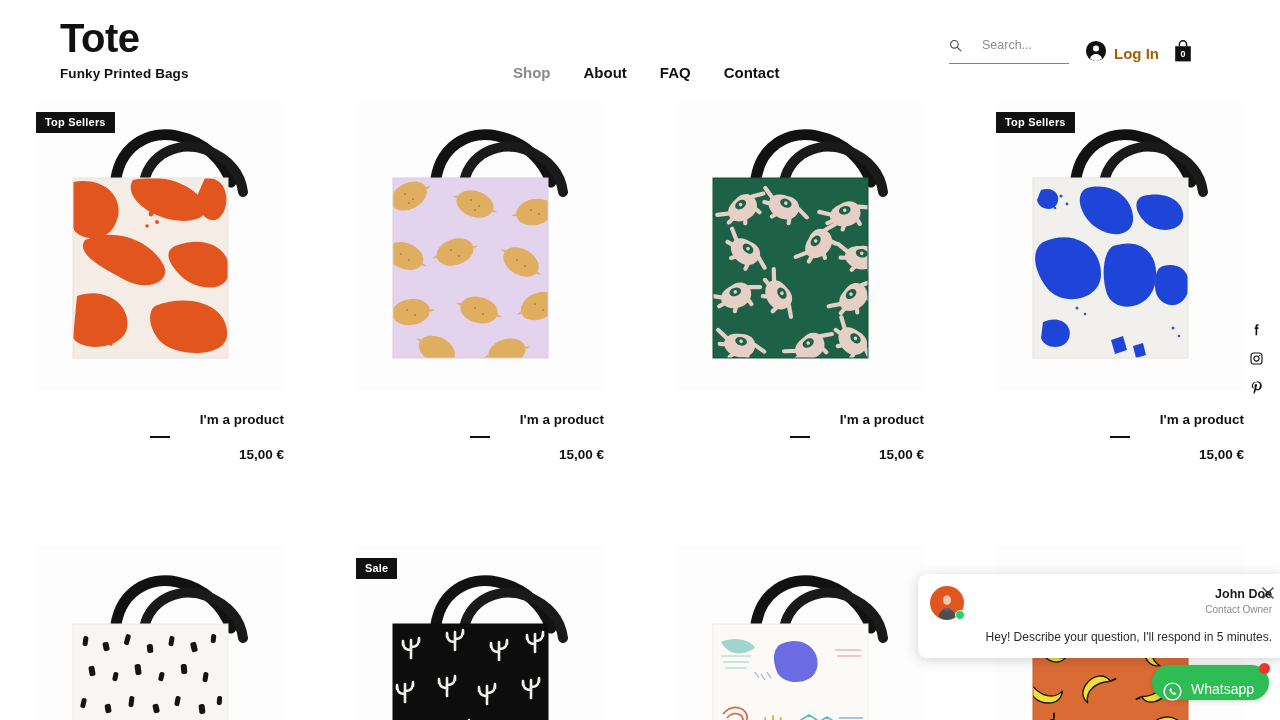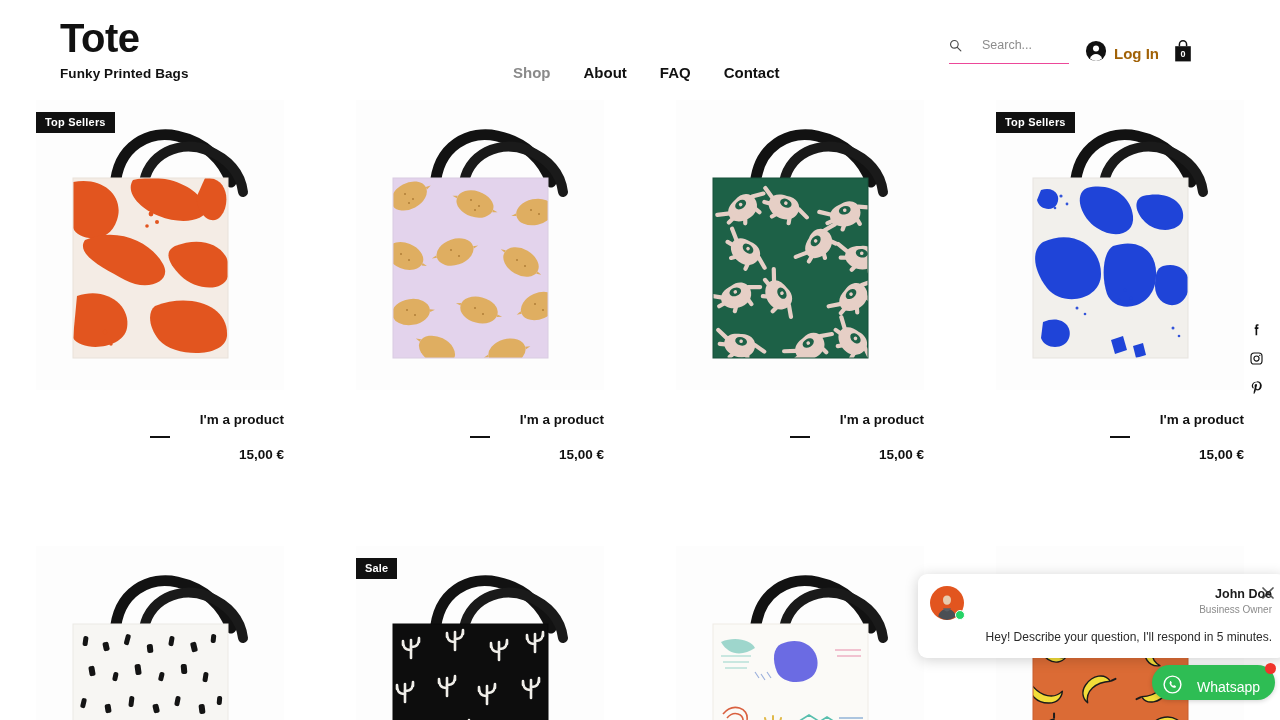--- a/index.html
+++ b/index.html
@@ -104,22 +104,22 @@
   .chat-msg { font-size: 12px; color: #2a2a2a; line-height: 15px; margin-top: 13px; }
   .chat-close {
     position: absolute; right: 11px; top: 12px;
     width: 14px; height: 14px; cursor: pointer; opacity: 0.75;
   }
 
   
   .wa {
     position: absolute; left: 1152px; top: 665px;
     height: 35px; border-radius: 18px; background: #2ebd54;
-    display: flex; align-items: center; gap: 14px;
-    padding: 8px 15px 0 10px; cursor: pointer;
+    display: flex; align-items: flex-start; gap: 8px;
+    padding: 16px 15px 0 10px; cursor: pointer;
     box-shadow: 0 1px 5px rgba(0,0,0,0.18);
   }
   .wa-label { font-size: 14px; color: #fff; font-weight: 400; white-space: nowrap; }
   .wa-badge {
     position: absolute; right: -1px; top: -2px;
     width: 11px; height: 11px; border-radius: 50%; background: #f0342b;
   }
 </style>
 </head>
 <body>
@@ -563,21 +563,21 @@
       <svg width="34" height="34" viewBox="0 0 34 34">
         <circle cx="17" cy="17" r="17" fill="#e2551f"></circle>
         <path d="M17 9.6c2.6 0 4 1.6 4 4.3 0 2.8-1.6 4.9-4 4.9s-4-2.1-4-4.9c0-2.7 1.4-4.3 4-4.3z" fill="#e8cbae"></path>
         <path d="M8.2 30.6c1-5 4.6-7.6 8.8-7.6s7.8 2.6 8.8 7.6A17 17 0 0 1 17 34a17 17 0 0 1-8.8-3.4z" fill="#4b4f54"></path>
         <path d="M13 22.2c1.2 2.2 2.6 3.3 4 3.3s2.8-1.1 4-3.3" fill="#5a5f65"></path>
       </svg>
       <span class="chat-dot"></span>
     </div>
     <div class="chat-body">
       <div class="chat-name">John Doe</div>
-      <div class="chat-role">Business Owner</div>
+      <div class="chat-role">Contact Owner</div>
       <div class="chat-msg">Hey! Describe your question, I'll respond in 5 minutes.</div>
     </div>
     <span class="chat-close">
       <svg viewBox="0 0 14 14" stroke="#222" stroke-width="1.7" stroke-linecap="round">
         <line x1="2" y1="2" x2="12" y2="12"></line>
           <line x1="12" y1="2" x2="2" y2="12"></line>
       </svg>
     </span>
   </div>
 

